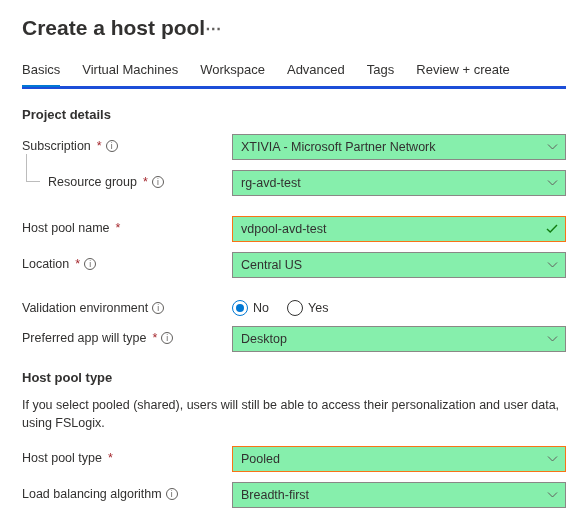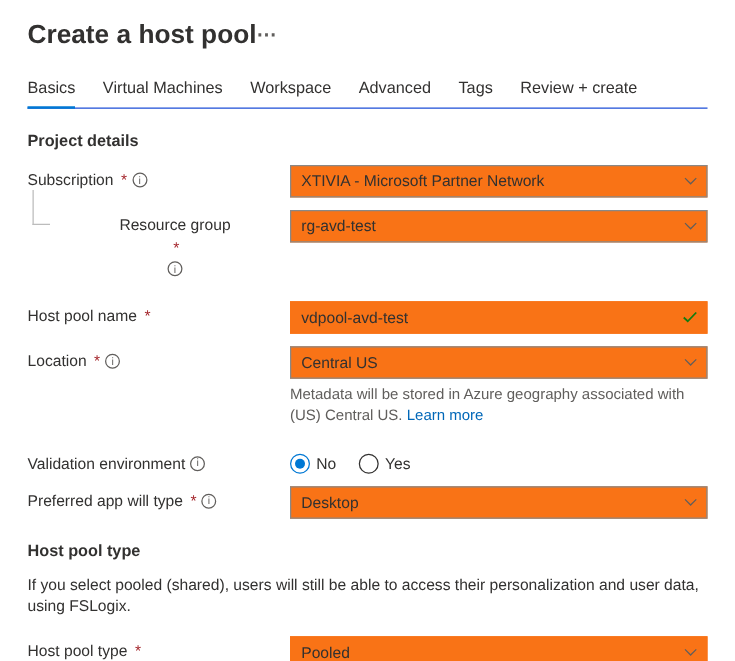--- a/index.html
+++ b/index.html
@@ -18,21 +18,21 @@
     margin: 0 0 4px 0;
     display: flex;
     align-items: center;
     gap: 0;
   }
   .ellipsis { font-size: 16px; color: #605e5c; letter-spacing: 1px; }
   .tabs {
     display: flex;
     gap: 22px;
     margin-top: 22px;
-    border-bottom: 1px solid #1d4ed8;
+    border-bottom: 3px solid #1d4ed8;
     font-size: 13px;
   }
   .tab {
     padding: 0 0 8px 0;
     color: #323130;
     cursor: pointer;
     font-weight: 400;
   }
   .tab.active {
     border-bottom: 2px solid #0078d4;
@@ -58,21 +58,21 @@
   }
   .label-col {
     width: 210px;
     min-width: 210px;
     padding-top: 5px;
     font-size: 12.5px;
     display: flex;
     align-items: center;
     gap: 4px;
   }
-  .label-col.indent { padding-left: 26px; position: relative; flex-direction: column; }
+  .label-col.indent { padding-left: 26px; position: relative; }
   .tree-line {
     position: absolute;
     left: 4px;
     top: -16px;
     width: 14px;
     height: 28px;
     border-left: 1px solid #bcbcbc;
     border-bottom: 1px solid #bcbcbc;
   }
   .req { color: #a4262c; margin-left: 2px; }
@@ -89,21 +89,21 @@
     line-height: 1;
   }
   .field-col { flex: 1; }
   .select, .input {
     width: 100%;
     height: 26px;
     border: 1px solid #8a8886;
     padding: 0 24px 0 8px;
     font-size: 12.5px;
     font-family: inherit;
-    background: #f97316;
+    background: #86efac;
     position: relative;
     display: flex;
     align-items: center;
     cursor: pointer;
   }
   .select.hl, .input.hl { border: 1px solid #f97316; }
   .select .chev {
     position: absolute;
     right: 7px;
     top: 50%;
@@ -219,23 +219,20 @@
     <span class="info-icon">i</span>
   </div>
   <div class="field-col">
     <div class="select">
       <span>Central US</span>
       <span class="chev">
         <svg width="11" height="7" viewBox="0 0 11 7">
             <path d="M1 1 L5.5 5.5 L10 1" stroke="#605e5c" stroke-width="1" fill="none"></path>
           </svg>
       </span>
-    </div>
-    <div class="help-text">
-      <span>Metadata will be stored in Azure geography associated with (US) Central US. </span><span class="link">Learn more</span>
     </div>
   </div>
 </div>
 
 <div style="height:8px"></div>
 
 <div class="row">
   <div class="label-col">
     <span>Validation environment</span>
     <span class="info-icon">i</span>

